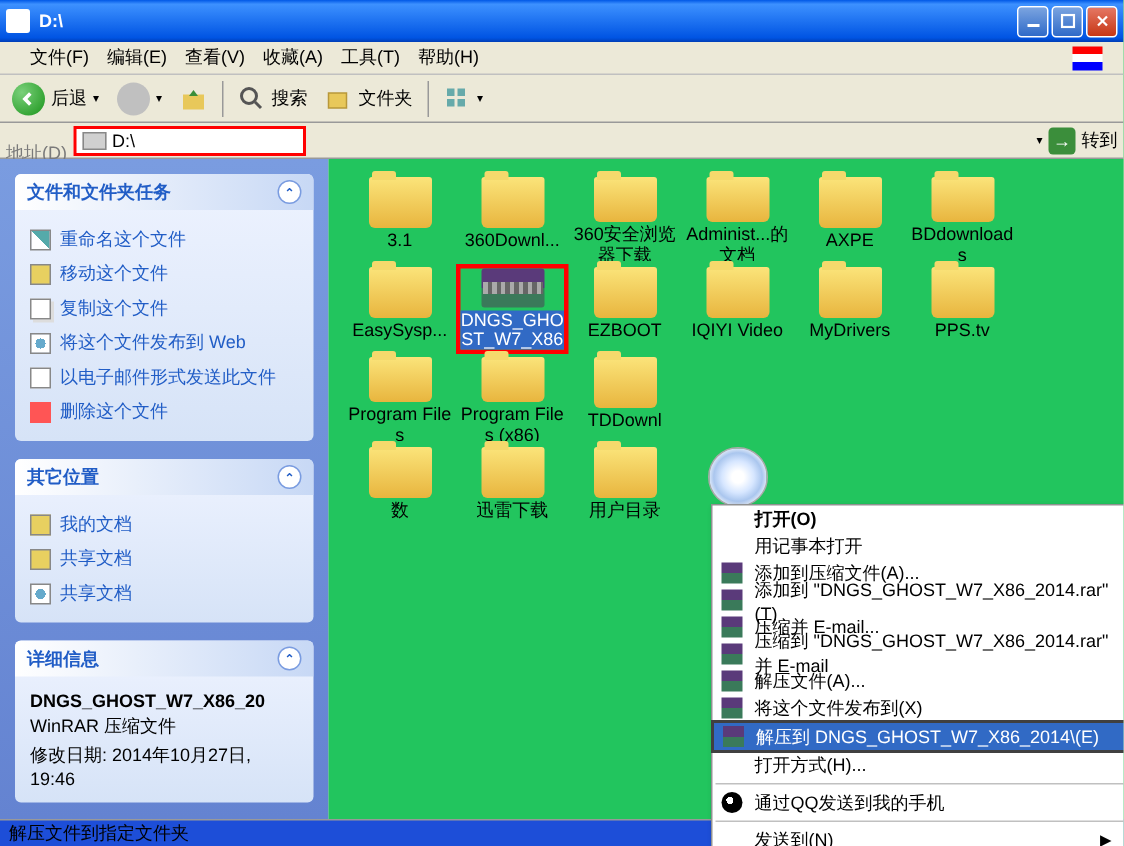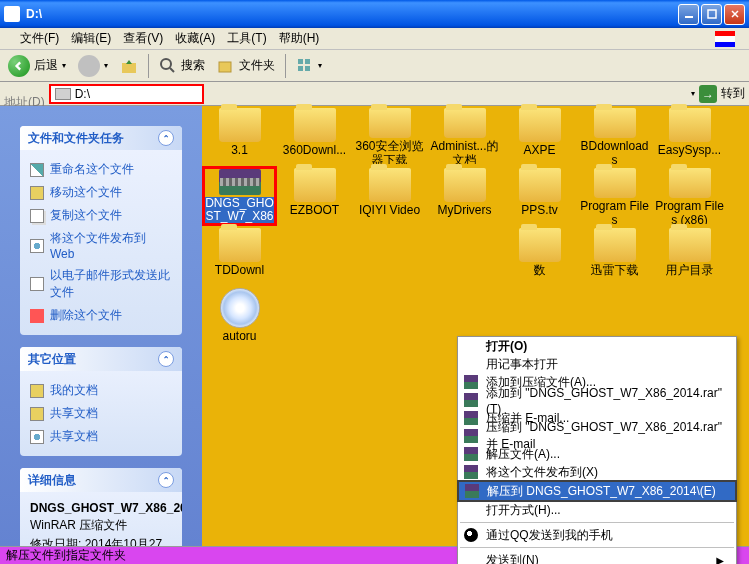--- a/index.html
+++ b/index.html
@@ -28,31 +28,31 @@
 .addressbar { height: 24px; background: #ece9d8; display: flex; align-items: center; padding: 0 4px; gap: 4px; border-bottom: 1px solid #999; }
 .addressbar .lbl { color: #7a7a7a; margin-top: 18px; }
 .addressbar .addr-field { flex: 0 0 155px; height: 20px; background: #fff; border: 1px solid #7f9db9; display: flex; align-items: center; padding: 0 4px; gap: 4px; }
 .addressbar .addr-field.highlight { border: 2px solid red; }
 .addressbar .drv { width: 16px; height: 12px; background: #d0d0d0; border: 1px solid #888; }
 .addressbar .spacer { flex: 1; }
 .addressbar .go { display: flex; align-items: center; gap: 4px; cursor: pointer; }
 .addressbar .go-btn { width: 18px; height: 18px; background: #3b8e3b; border-radius: 3px; display: flex; align-items: center; justify-content: center; color: #fff; }
 
 .main { display: flex; height: 440px; }
-.sidebar { width: 202px; background: linear-gradient(to bottom, #7a9ce0, #6483d1); padding: 20px; overflow: hidden; }
+.sidebar { width: 219px; background: linear-gradient(to bottom, #7a9ce0, #6483d1); padding: 10px; overflow: hidden; }
 .panel { background: linear-gradient(to bottom, #eef3ff, #d6e3f7); border-radius: 4px; margin-bottom: 12px; overflow: hidden; }
 .panel-hdr { background: linear-gradient(to right, #fff, #c7d8f5); height: 24px; display: flex; align-items: center; padding: 0 8px; color: #215dc6; font-weight: bold; }
 .panel-hdr .chev { margin-left: auto; width: 16px; height: 16px; border-radius: 50%; background: #fff; border: 1px solid #7a9ce0; display: flex; align-items: center; justify-content: center; font-size: 8px; color: #215dc6; }
 .panel-body { padding: 8px 10px; }
 .panel-item { display: flex; align-items: center; gap: 6px; padding: 3px 0; color: #215dc6; cursor: pointer; }
 .panel-item .pi-icon { width: 14px; height: 14px; flex-shrink: 0; }
 .panel .detail-line { color: #000; padding: 1px 0; }
 .panel .detail-line.bold { font-weight: bold; }
 
-.content { flex: 1; background: #eab308; position: relative; }
+.content { flex: 1; background: #22c55e; position: relative; padding: 10px; }
 .icon-grid { display: flex; flex-wrap: wrap; gap: 0; }
 .file-icon { width: 75px; height: 60px; display: flex; flex-direction: column; align-items: center; text-align: center; padding: 2px; }
 .file-icon .folder { width: 42px; height: 34px; background: linear-gradient(to bottom, #fbe47a, #e8b53e); border-radius: 2px 2px 4px 4px; position: relative; }
 .file-icon .folder::before { content: ""; position: absolute; top: -4px; left: 2px; width: 16px; height: 6px; background: #f5d96c; border-radius: 2px 2px 0 0; }
 .file-icon .rar { width: 42px; height: 40px; background: linear-gradient(to bottom, #5a3a7a 50%, #3a7a5a 50%); border-radius: 2px; display: flex; align-items: center; justify-content: center; }
 .file-icon .rar::after { content: ""; width: 40px; height: 8px; background: repeating-linear-gradient(90deg, #aaa 0 3px, #666 3px 6px); }
 .file-icon .disc { width: 40px; height: 40px; border-radius: 50%; background: radial-gradient(circle, #fff 15%, #d6e6ff 40%, #aac6ee 60%, #fff 80%); border: 1px solid #aaa; }
 .file-icon .lbl { margin-top: 2px; line-height: 1.1; word-break: break-all; max-height: 28px; overflow: hidden; }
 .file-icon.selected { }
 .file-icon.selected .lbl { background: #316ac5; color: #fff; }
@@ -60,21 +60,21 @@
 
 .context-menu { position: absolute; top: 230px; left: 255px; width: 280px; background: #fff; border: 1px solid #919191; box-shadow: 2px 2px 4px rgba(0,0,0,0.3); z-index: 100; }
 .cm-item { display: flex; align-items: center; height: 18px; padding: 0 12px 0 28px; cursor: pointer; position: relative; }
 .cm-item .cm-icon { position: absolute; left: 6px; width: 14px; height: 14px; }
 .cm-item.bold { font-weight: bold; }
 .cm-item.selected { background: #316ac5; color: #fff; }
 .cm-sep { height: 1px; background: #c0c0c0; margin: 3px 2px; }
 .cm-hlbox { border: 2px solid #404040; margin: -1px; }
 .cm-item .arrow { margin-left: auto; font-size: 10px; }
 
-.statusbar { height: 18px; background: #d946ef; border-top: 1px solid #999; display: flex; align-items: flex-end; padding: 0 6px; }
+.statusbar { height: 18px; background: #1d4ed8; border-top: 1px solid #999; display: flex; align-items: flex-end; padding: 0 6px; }
 
 
 .pi-icon.rename { background: linear-gradient(45deg,#fff 50%,#5aa 50%); border:1px solid #888; }
 .pi-icon.move { background: #e8d060; border:1px solid #888; }
 .pi-icon.copy { background: #fff; border:1px solid #888; box-shadow: 2px 2px 0 #ddd; }
 .pi-icon.publish { background: radial-gradient(circle,#6ac 40%,#fff 40%); border:1px solid #888; }
 .pi-icon.email { background: #fff; border:1px solid #888; }
 .pi-icon.delete { background: #f55; }
 .pi-icon.computer { background: #cde; border:1px solid #888; }
 .pi-icon.docs { background: #e8d060; border:1px solid #888; }

